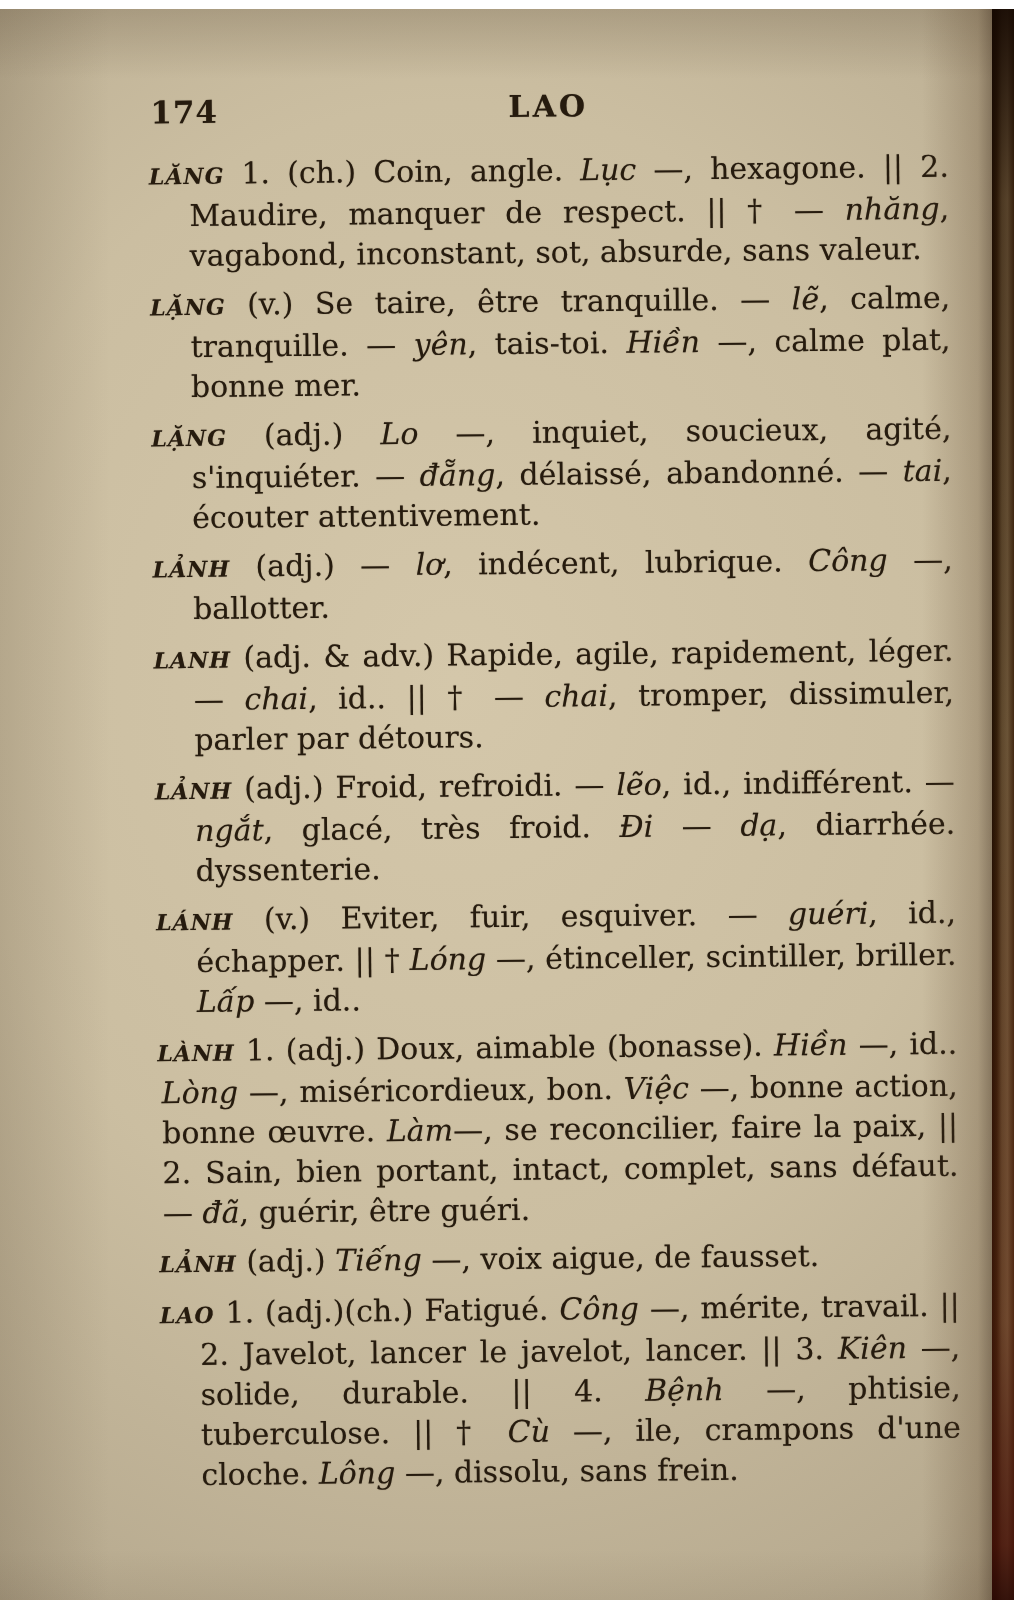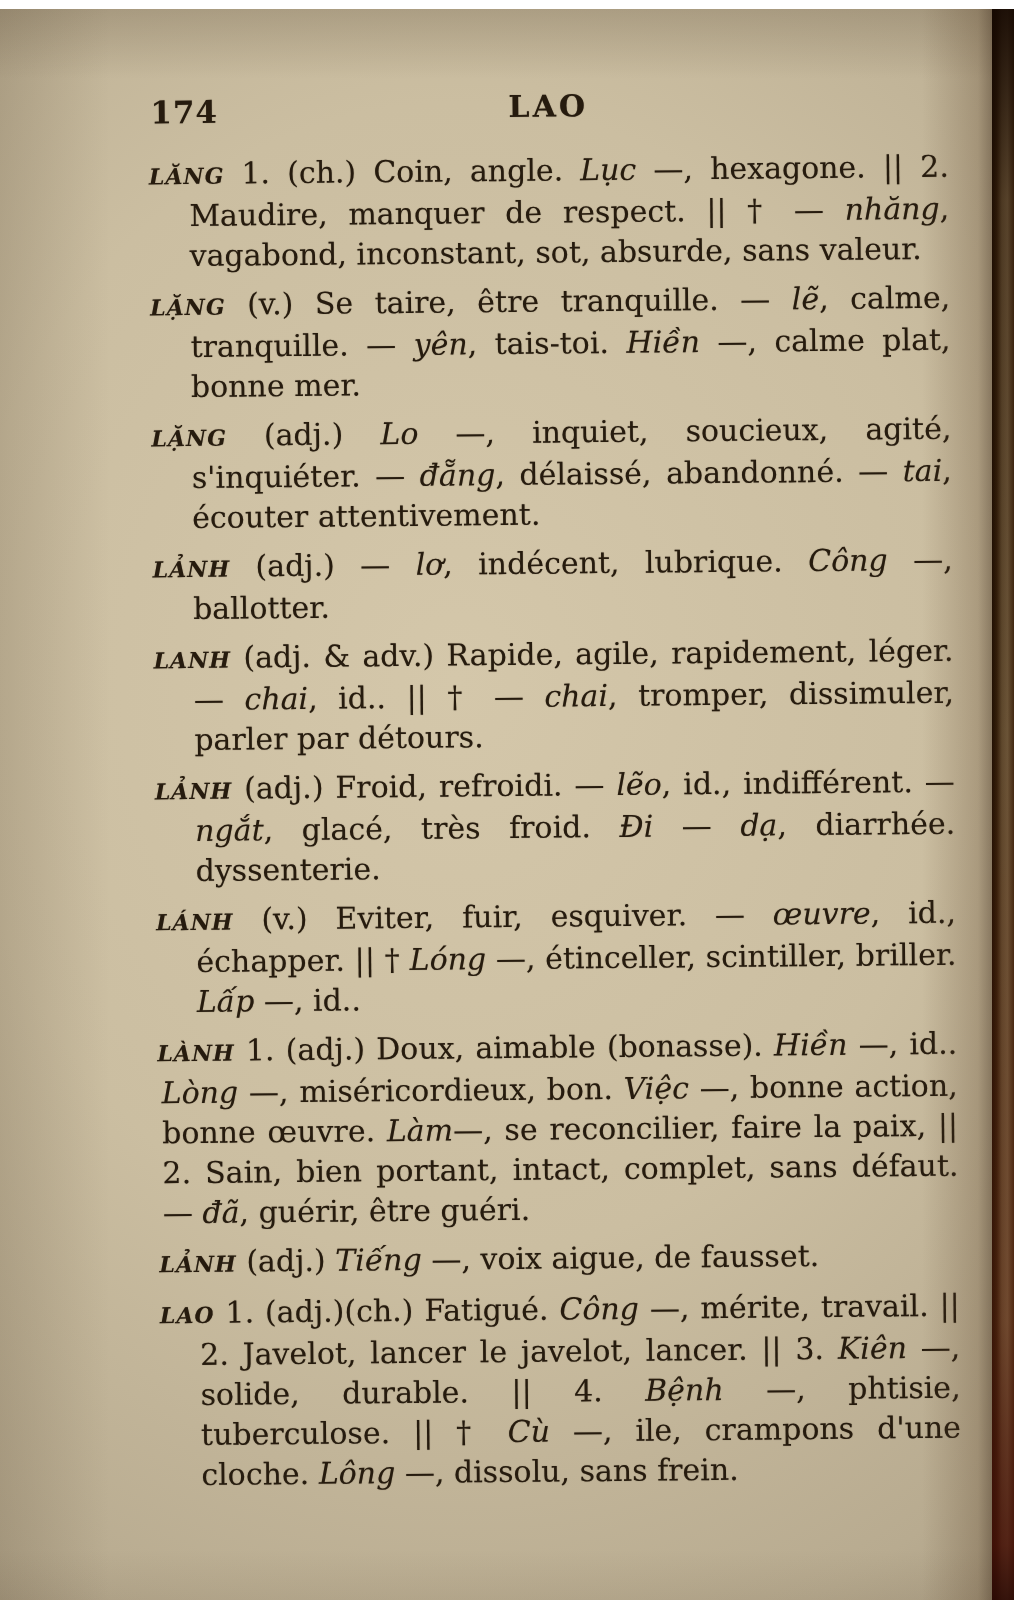--- a/index.html
+++ b/index.html
@@ -133,21 +133,21 @@
       <span class="page-number">174</span>
       <span class="head-title">LAO</span>
     </div>
     <div class="entries" id="entries">
         <p class="entry"><span class="hw">LĂNG</span><span class="tx"> 1. (ch.) Coin, angle. </span><span class="it">Lục</span><span class="tx"> —, hexagone. || 2. Maudire, manquer de respect. || † — </span><span class="it">nhăng</span><span class="tx">, vagabond, inconstant, sot, absurde, sans valeur.</span></p>
         <p class="entry"><span class="hw">LẶNG</span><span class="tx"> (v.) Se taire, être tranquille. — </span><span class="it">lẽ</span><span class="tx">, calme, tranquille. — </span><span class="it">yên</span><span class="tx">, tais-toi. </span><span class="it">Hiền</span><span class="tx"> —, calme plat, bonne mer.</span></p>
         <p class="entry"><span class="hw">LẶNG</span><span class="tx"> (adj.) </span><span class="it">Lo</span><span class="tx"> —, inquiet, soucieux, agité, s'inquiéter. — </span><span class="it">đẵng</span><span class="tx">, délaissé, abandonné. — </span><span class="it">tai</span><span class="tx">, écouter attentivement.</span></p>
         <p class="entry"><span class="hw">LẢNH</span><span class="tx"> (adj.) — </span><span class="it">lơ</span><span class="tx">, indécent, lubrique. </span><span class="it">Công</span><span class="tx"> —, ballotter.</span></p>
         <p class="entry"><span class="hw">LANH</span><span class="tx"> (adj. &amp; adv.) Rapide, agile, rapidement, léger. — </span><span class="it">chai</span><span class="tx">, id..  || † — </span><span class="it">chai</span><span class="tx">, tromper, dissimuler, parler par détours.</span></p>
         <p class="entry"><span class="hw">LẢNH</span><span class="tx"> (adj.) Froid, refroidi. — </span><span class="it">lẽo</span><span class="tx">, id., indifférent. — </span><span class="it">ngắt</span><span class="tx">, glacé, très froid. </span><span class="it">Đi</span><span class="tx"> — </span><span class="it">dạ</span><span class="tx">, diarrhée. dyssenterie.</span></p>
-        <p class="entry"><span class="hw">LÁNH</span><span class="tx"> (v.) Eviter, fuir, esquiver. — </span><span class="it">œuvre</span><span class="tx">, id., échapper.  || † </span><span class="it">Lóng</span><span class="tx"> —, étinceller, scintiller, briller. </span><span class="it">Lấp</span><span class="tx"> —, id..</span></p>
+        <p class="entry"><span class="hw">LÁNH</span><span class="tx"> (v.) Eviter, fuir, esquiver. — </span><span class="it">guéri</span><span class="tx">, id., échapper.  || † </span><span class="it">Lóng</span><span class="tx"> —, étinceller, scintiller, briller. </span><span class="it">Lấp</span><span class="tx"> —, id..</span></p>
         <p class="entry flush"><span class="hw">LÀNH</span><span class="tx"> 1. (adj.) Doux, aimable (bonasse). </span><span class="it">Hiền</span><span class="tx"> —, id.. </span><span class="it">Lòng</span><span class="tx"> —, miséricordieux, bon. </span><span class="it">Việc</span><span class="tx"> —, bonne action, bonne œuvre. </span><span class="it">Làm</span><span class="tx">—, se reconcilier, faire la paix, || 2. Sain, bien portant, intact, complet, sans défaut. — </span><span class="it">đã</span><span class="tx">, guérir, être guéri.</span></p>
         <p class="entry"><span class="hw">LẢNH</span><span class="tx"> (adj.) </span><span class="it">Tiếng</span><span class="tx"> —, voix aigue, de fausset.</span></p>
         <p class="entry"><span class="hw">LAO</span><span class="tx"> 1. (adj.)(ch.) Fatigué. </span><span class="it">Công</span><span class="tx"> —, mérite, travail. || 2. Javelot, lancer le javelot, lancer.  || 3. </span><span class="it">Kiên</span><span class="tx"> —, solide, durable.  || 4. </span><span class="it">Bệnh</span><span class="tx"> —, phtisie, tuberculose.  || † </span><span class="it">Cù</span><span class="tx"> —, ile, crampons d'une cloche. </span><span class="it">Lông</span><span class="tx"> —, dissolu, sans frein.</span></p>
       </div>
   </div>
 
   <div class="page-bend"></div>
   <div class="book-edge"></div>
 </div>
 

